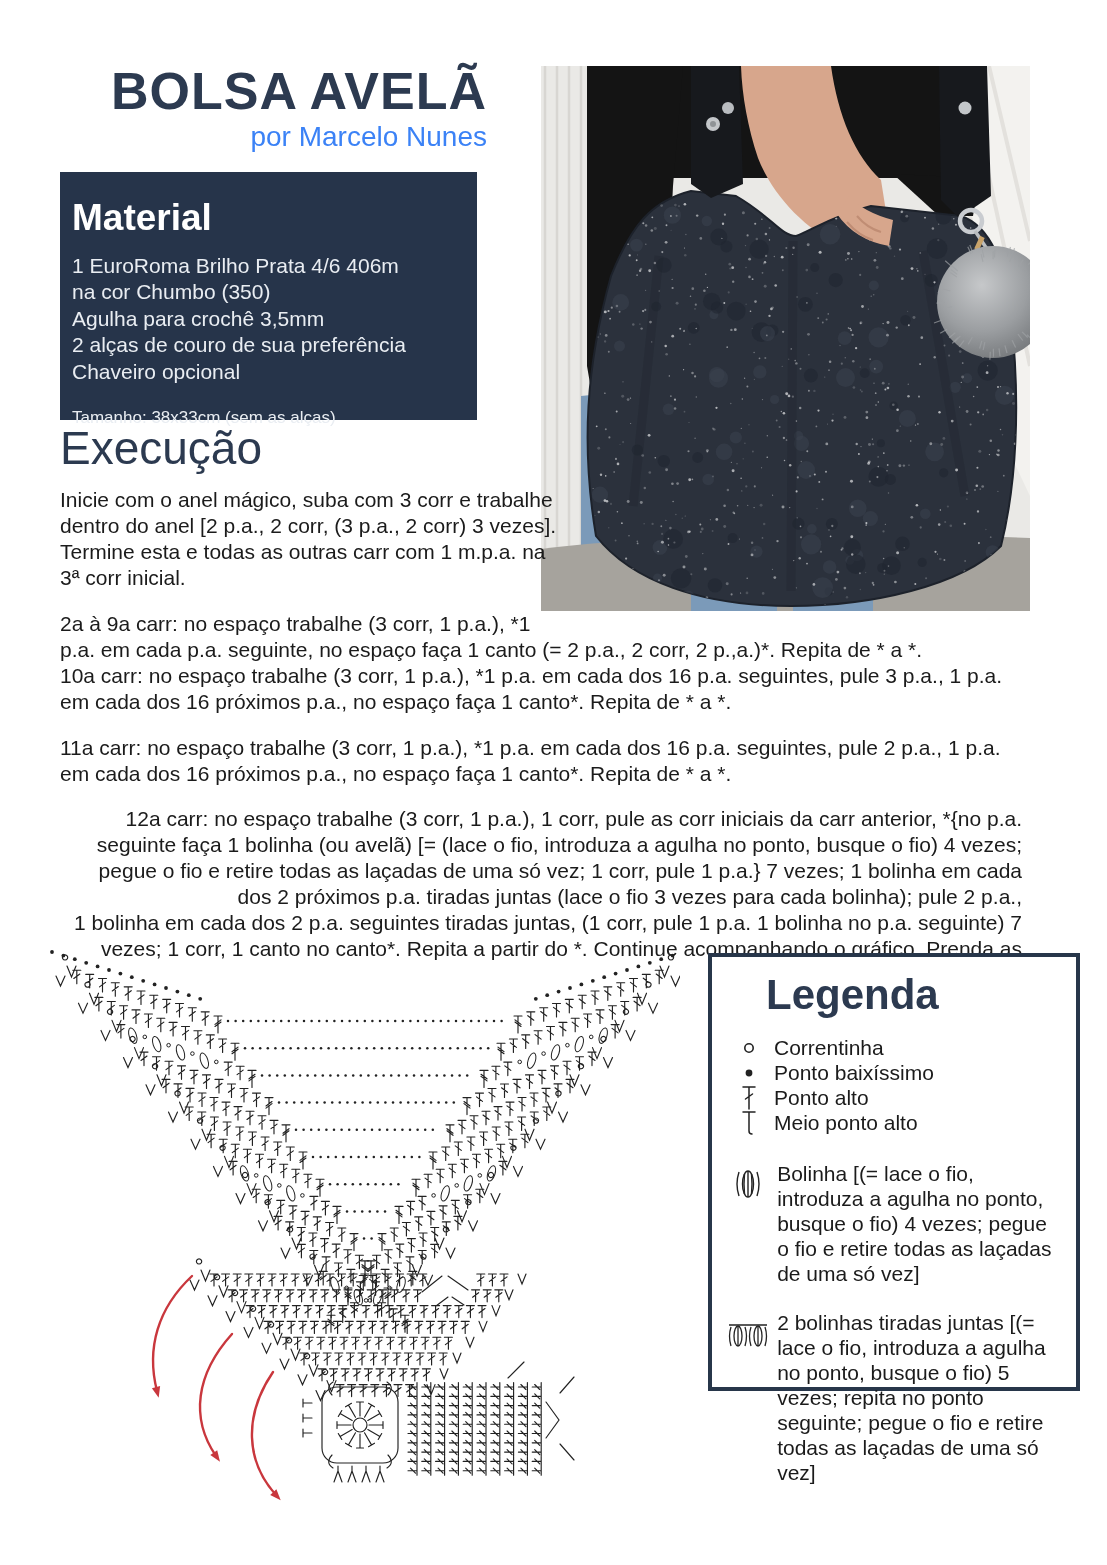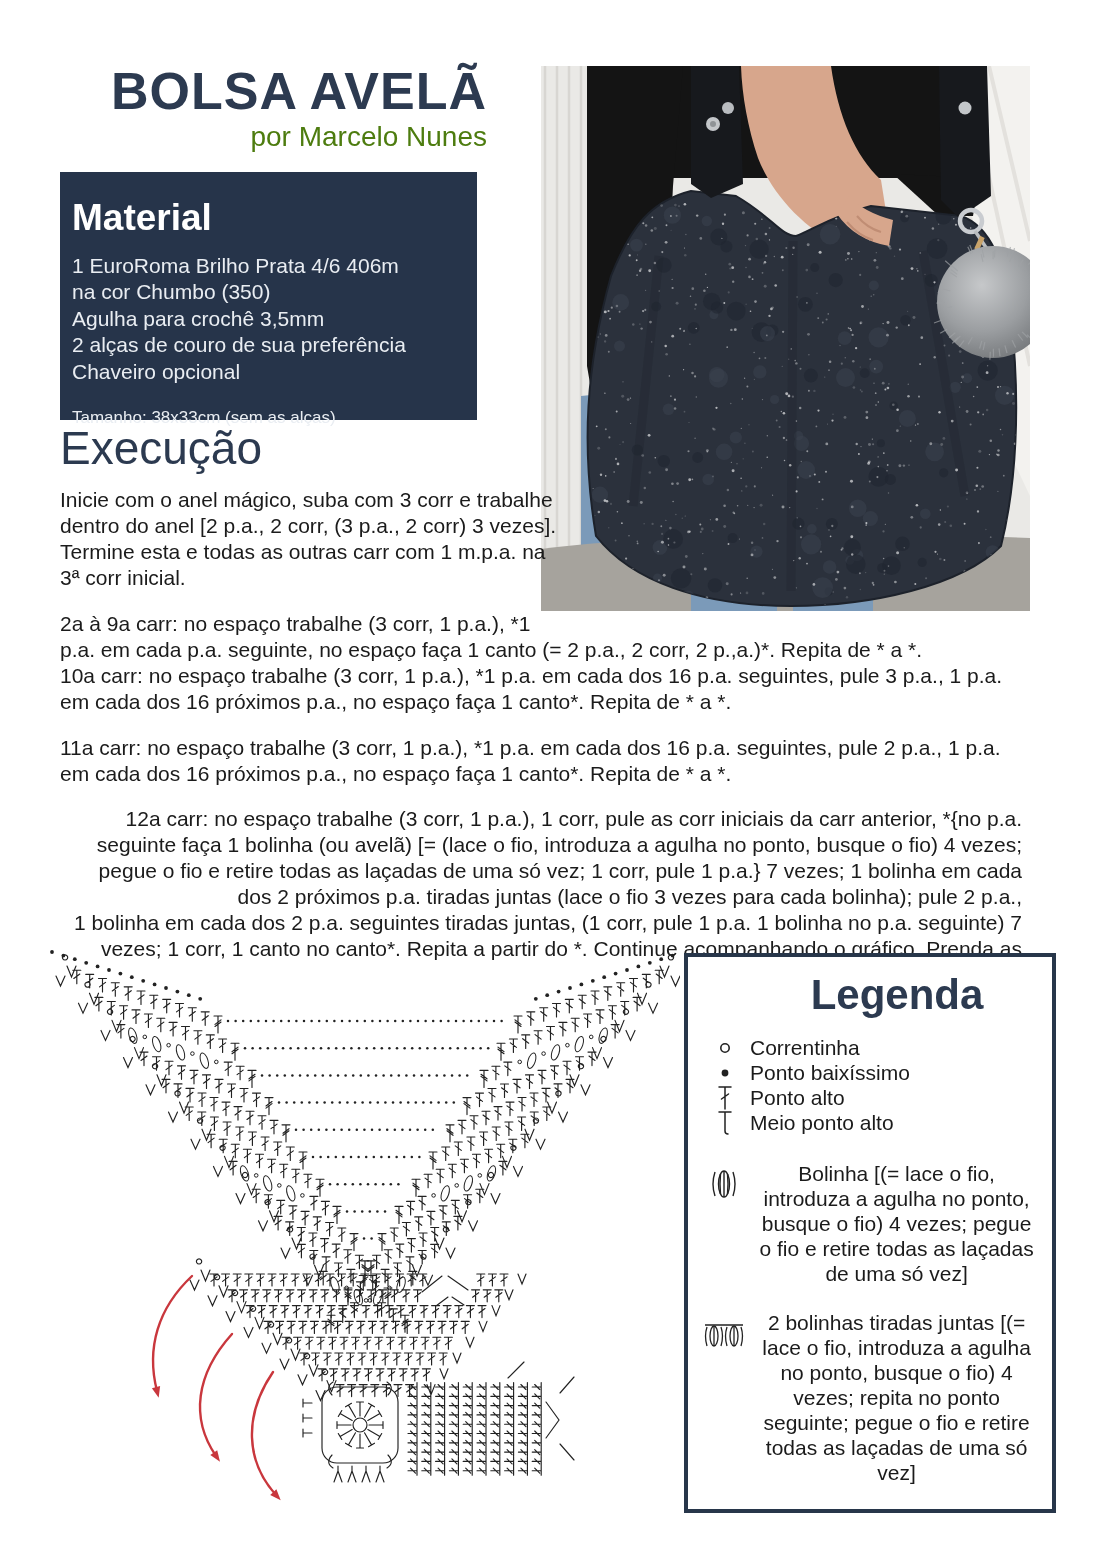--- a/index.html
+++ b/index.html
@@ -2,41 +2,41 @@
 <html><head>
 <meta charset="utf-8">
 <style>
   html,body{margin:0;padding:0;background:#ffffff;}
   .page{position:relative;width:1107px;height:1565px;background:#ffffff;overflow:hidden;
         font-family:"Liberation Sans",sans-serif;color:#1b1b1b;}
   .abs{position:absolute;}
   
   .title-block{left:60px;top:64px;width:427px;text-align:right;}
   .main-title{font-size:52px;font-weight:bold;color:#2c3a50;letter-spacing:1px;line-height:1.05;margin:0;}
-  .byline{font-size:28px;color:#4d7c0f;margin-top:2px;}
+  .byline{font-size:28px;color:#3b82f6;margin-top:2px;}
   
   .material-box{left:60px;top:172px;width:417px;height:248px;background:#26344a;color:#e9edf2;
                 box-sizing:border-box;padding:26px 14px 0 12px;}
   .material-heading{font-size:37px;font-weight:bold;color:#ffffff;margin:0 0 14px 0;line-height:1.1;}
   .material-line{display:block;font-size:21px;line-height:26.5px;}
   .material-size{display:block;font-size:17px;line-height:26px;margin-top:20px;}
   
   .exec-heading{left:60px;top:424px;font-size:46px;font-weight:normal;color:#2c3a50;line-height:1.05;}
   .para{font-size:21px;line-height:26px;white-space:pre-line;}
   .p1{left:60px;top:487px;width:505px;}
   .p2{left:60px;top:611px;width:955px;}
   .p3{left:60px;top:663px;width:950px;}
   .p4{left:60px;top:735px;width:950px;}
   .p5{left:60px;top:806px;width:962px;text-align:right;}
   
   .photo-wrap{left:541px;top:66px;width:489px;height:545px;}
   .chart-wrap{left:40px;top:950px;width:640px;height:615px;}
   
-  .legend-box{left:684px;top:953px;width:372px;height:560px;border:4px solid #27364a;
-              box-sizing:border-box;background:#ffffff;text-align:center;}
+  .legend-box{left:708px;top:953px;width:372px;height:438px;border:4px solid #27364a;
+              box-sizing:border-box;background:#ffffff;}
   .legend-heading{font-size:42px;font-weight:bold;color:#2c3a50;margin:16px 0 0 54px;line-height:1.05;}
   .legend-list{margin:18px 0 0 24px;}
   .legend-row{display:flex;align-items:center;gap:12px;height:25px;}
   .legend-icon{width:26px;display:flex;justify-content:center;align-items:center;}
   .legend-label{font-size:21px;}
   .legend-block{display:flex;margin:26px 12px 0 12px;gap:6px;}
   .legend-block.second{margin-top:24px;}
   .block-icon{width:48px;padding-top:3px;display:flex;justify-content:center;}
   .block-text{width:292px;font-size:21px;line-height:25px;}
 </style>
@@ -1235,17 +1235,17 @@
               <path d="M3,12h38" stroke-width="1.6"></path>
               <path d="M5,14q-3,9 0,19M19,14q3,9 0,19"></path>
               <ellipse cx="12" cy="23" rx="4" ry="10"></ellipse>
               <path d="M12,14v19"></path>
               <path d="M25,14q-3,9 0,19M39,14q3,9 0,19"></path>
               <ellipse cx="32" cy="23" rx="4" ry="10"></ellipse>
               <path d="M32,14v19"></path>
             </g>
           </svg>
         </span>
-      <span class="block-text">2 bolinhas tiradas juntas [(= lace o fio, introduza a agulha no ponto, busque o fio) 4 vezes; repita no ponto seguinte; pegue o fio e retire todas as laçadas de uma só vez]</span>
+      <span class="block-text">2 bolinhas tiradas juntas [(= lace o fio, introduza a agulha no ponto, busque o fio) 5 vezes; repita no ponto seguinte; pegue o fio e retire todas as laçadas de uma só vez]</span>
     </div>
   </div>
 
 </div>
 
 </body></html>

